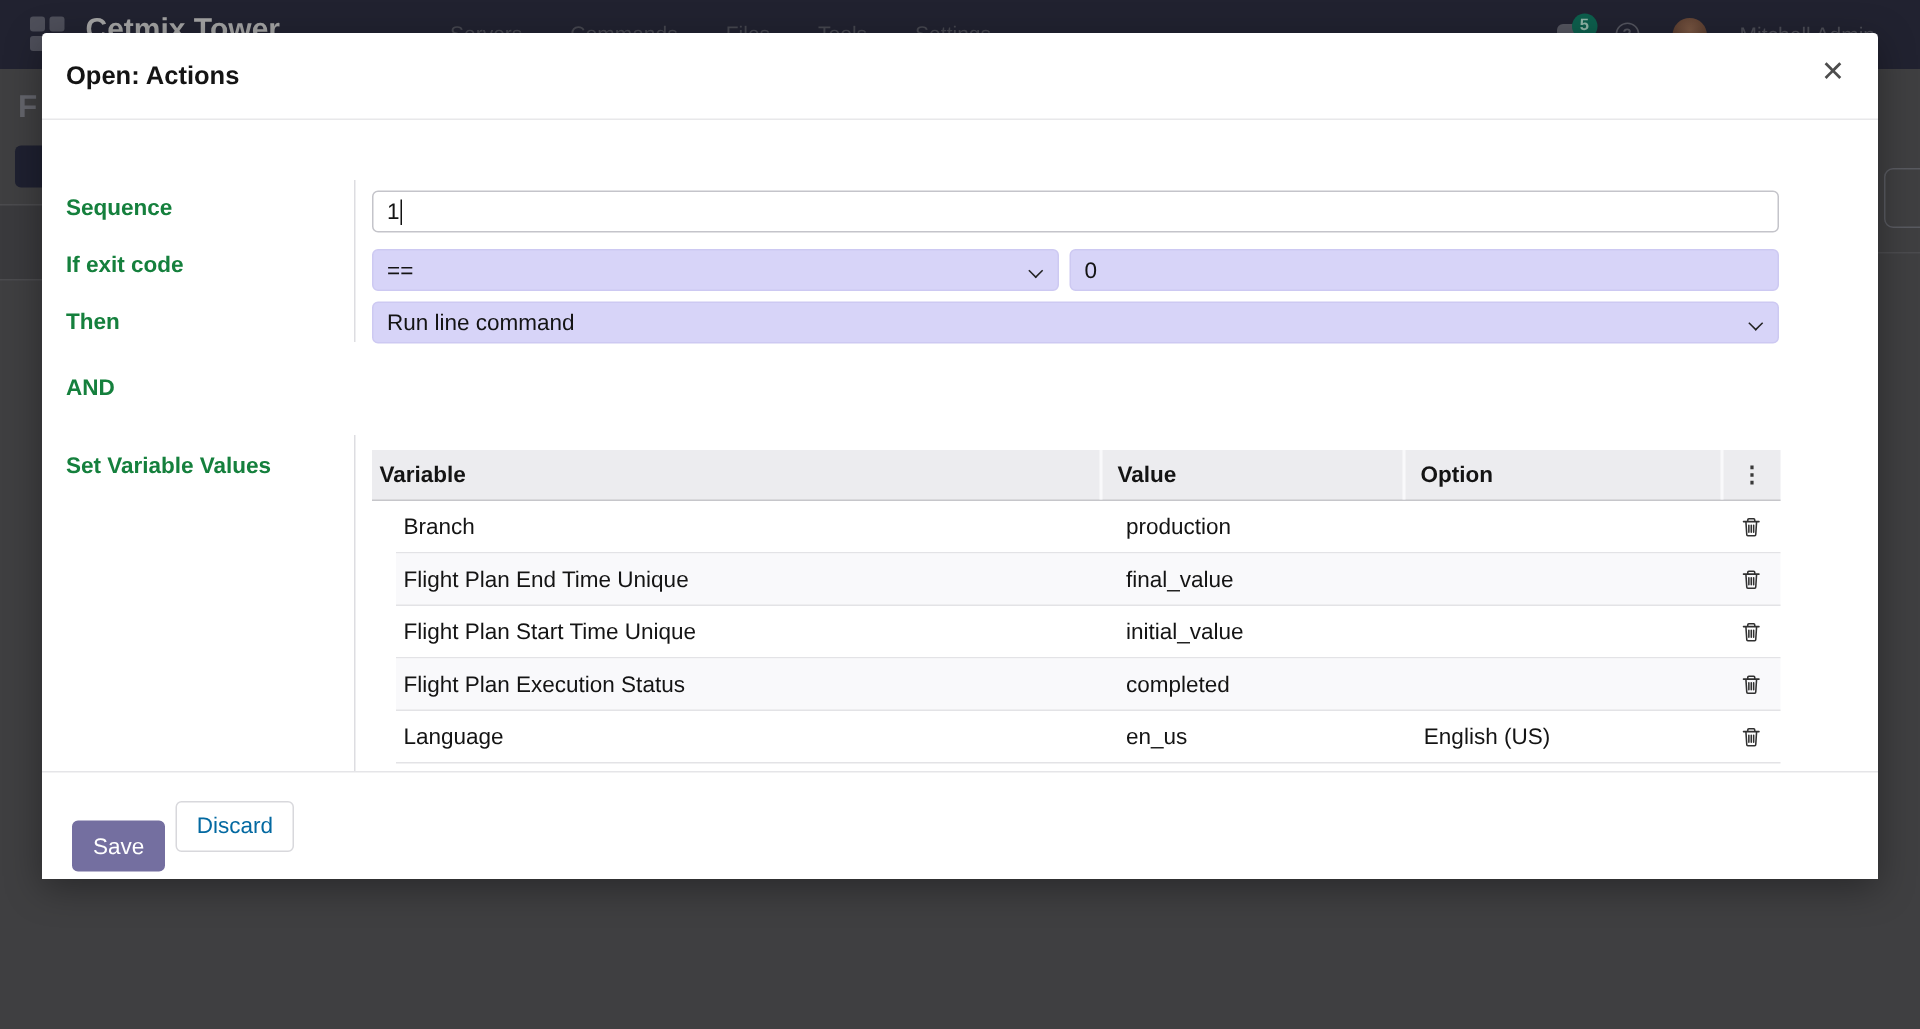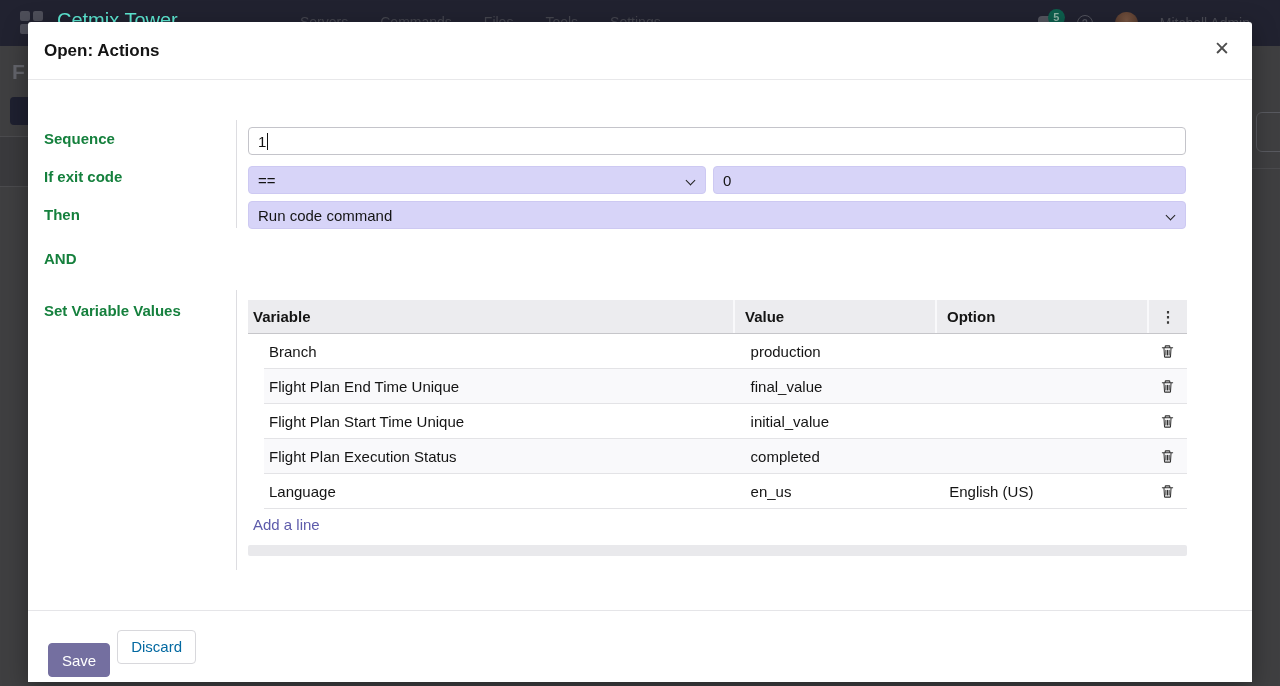--- a/index.html
+++ b/index.html
@@ -4,42 +4,42 @@
 <style>
   * { margin:0; padding:0; box-sizing:border-box; }
   html,body { width:1280px; height:686px; overflow:hidden; font-family:"Liberation Sans", sans-serif; }
   body { background:#3f3f41; position:relative; }
 
   
   .navbar { position:absolute; left:0; top:0; width:1280px; height:46px; background:#212230; }
   .apps-icon { position:absolute; left:20px; top:11px; width:23px; height:23px;
     display:grid; grid-template-columns:10px 10px; grid-template-rows:10px 10px; gap:3px; cursor:pointer;}
   .apps-icon i { background:#4e4f5a; border-radius:2px; display:block; }
-  .nav-title { position:absolute; left:57px; top:9px; font-size:20px; font-weight:400; color:#5eead4; white-space:nowrap; }
+  .nav-title { position:absolute; left:57px; top:9px; font-size:20px; font-weight:700; color:#a3a3a3; white-space:nowrap; }
   .nav-menu { position:absolute; left:300px; top:14px; display:flex; gap:32px; font-size:14px; color:#45464f; }
   .nav-menu span { cursor:pointer; white-space:nowrap; }
   .nav-right { position:absolute; right:30px; top:0; height:46px; display:flex; align-items:center; gap:22px; }
   .chat-icon { width:17px; height:15px; background:#54555f; border-radius:4px 4px 4px 0; position:relative; }
   .chat-badge { position:absolute; left:10px; top:-7px; min-width:17px; height:17px; border-radius:9px;
     background:#0d5f4d; color:#8fb4a6; font-size:11px; font-weight:700; display:flex; align-items:center; justify-content:center; }
   .help-icon { width:16px; height:16px; border:1.5px solid #54555f; border-radius:50%; color:#54555f;
     font-size:10px; font-weight:700; display:flex; align-items:center; justify-content:center; }
   .avatar { width:23px; height:23px; border-radius:50%; background:radial-gradient(circle at 50% 35%, #7a5743 0%, #55392c 70%, #3a2720 100%); }
   .nav-user { font-size:14px; color:#4b4c55; white-space:nowrap; }
 
   .bd-heading { position:absolute; left:12px; top:60px; font-size:21px; font-weight:700; color:#64656c; }
   .bd-button { position:absolute; left:10px; top:97px; width:18px; height:28px; background:#1e2030; border-radius:4px 0 0 4px; }
   .bd-line-l1 { position:absolute; left:0; top:136px; width:28px; height:1px; background:#4b4b4e; }
   .bd-line-l2 { position:absolute; left:0; top:186px; width:28px; height:1px; background:#4b4b4e; }
   .bd-band-l  { position:absolute; left:0; top:137px; width:28px; height:49px; background:#3a3a3d; }
   .bd-box-r { position:absolute; left:1256px; top:112px; width:30px; height:40px; border:1px solid #595a60; border-radius:6px; }
   .bd-line-r { position:absolute; left:1252px; top:168px; width:28px; height:1px; background:#4b4b4e; }
 
   
-  .modal { position:absolute; left:28px; top:22px; width:1224px; height:660px; background:#ffffff;
+  .modal { position:absolute; left:28px; top:22px; width:1224px; height:564px; background:#ffffff;
     border-radius:3px 3px 0 0; box-shadow:0 6px 24px rgba(0,0,0,.35); }
   .m-header { position:relative; height:58px; border-bottom:1px solid #e8e8ea; display:flex; align-items:center; padding-left:16px; }
   .m-title { font-size:17px; font-weight:700; color:#141414; }
   .m-close { position:absolute; right:22px; top:17px; font-size:19px; color:#4d4d4d; background:none; border:none; cursor:pointer; line-height:1; }
 
   .m-body { position:relative; height:534px; }
   .vsep { position:absolute; left:208px; width:1px; background:#dddde1; }
   .sep1 { top:40px; height:108px; }
   .sep2 { top:210px; height:280px; }
 
@@ -138,21 +138,21 @@
     <div class="sel lav sel-op">
       <span>==</span>
       <span class="chev"></span>
     </div>
     <div class="inp lav inp-zero">
       <span>0</span>
     </div>
 
     <div class="f-label lbl-then">Then</div>
     <div class="sel lav sel-then">
-      <span>Run code command</span>
+      <span>Run line command</span>
       <span class="chev"></span>
     </div>
 
     <div class="f-label lbl-and">AND</div>
     <div class="f-label lbl-setvar">Set Variable Values</div>
 
     <div class="vtable">
       <div class="t-head">
         <div class="tc c-var">Variable</div>
         <div class="tc c-val">Value</div>

